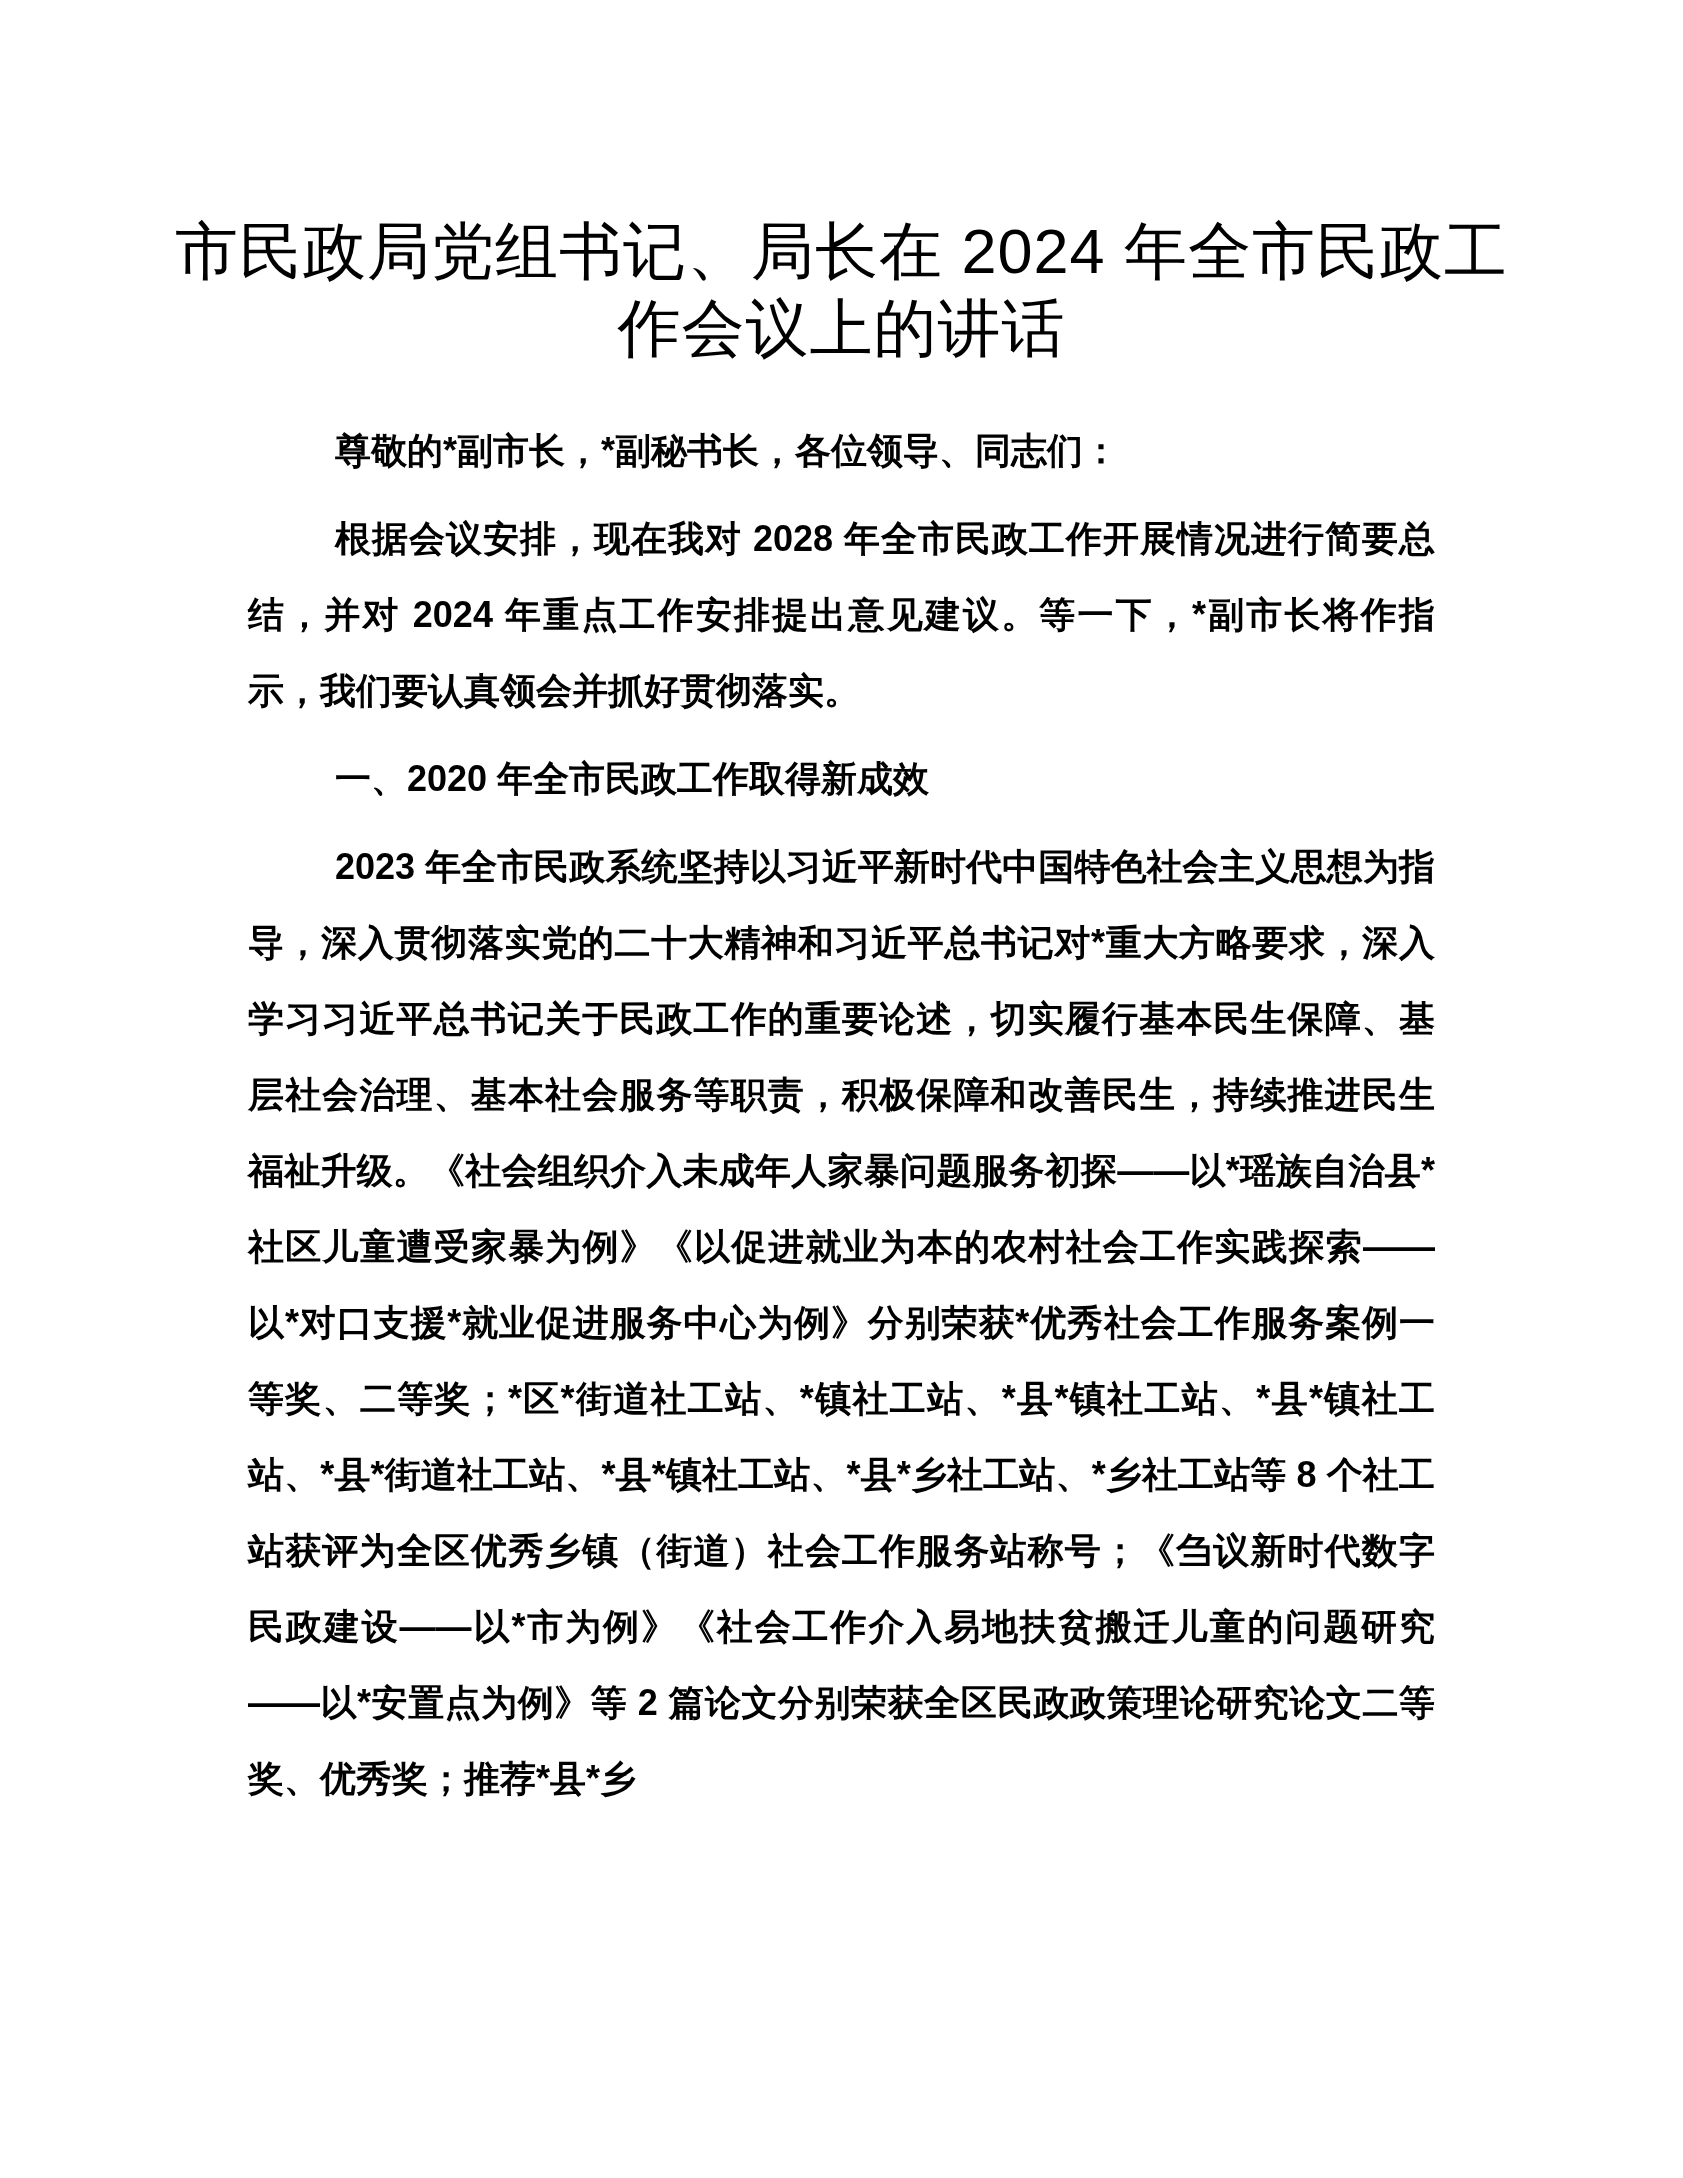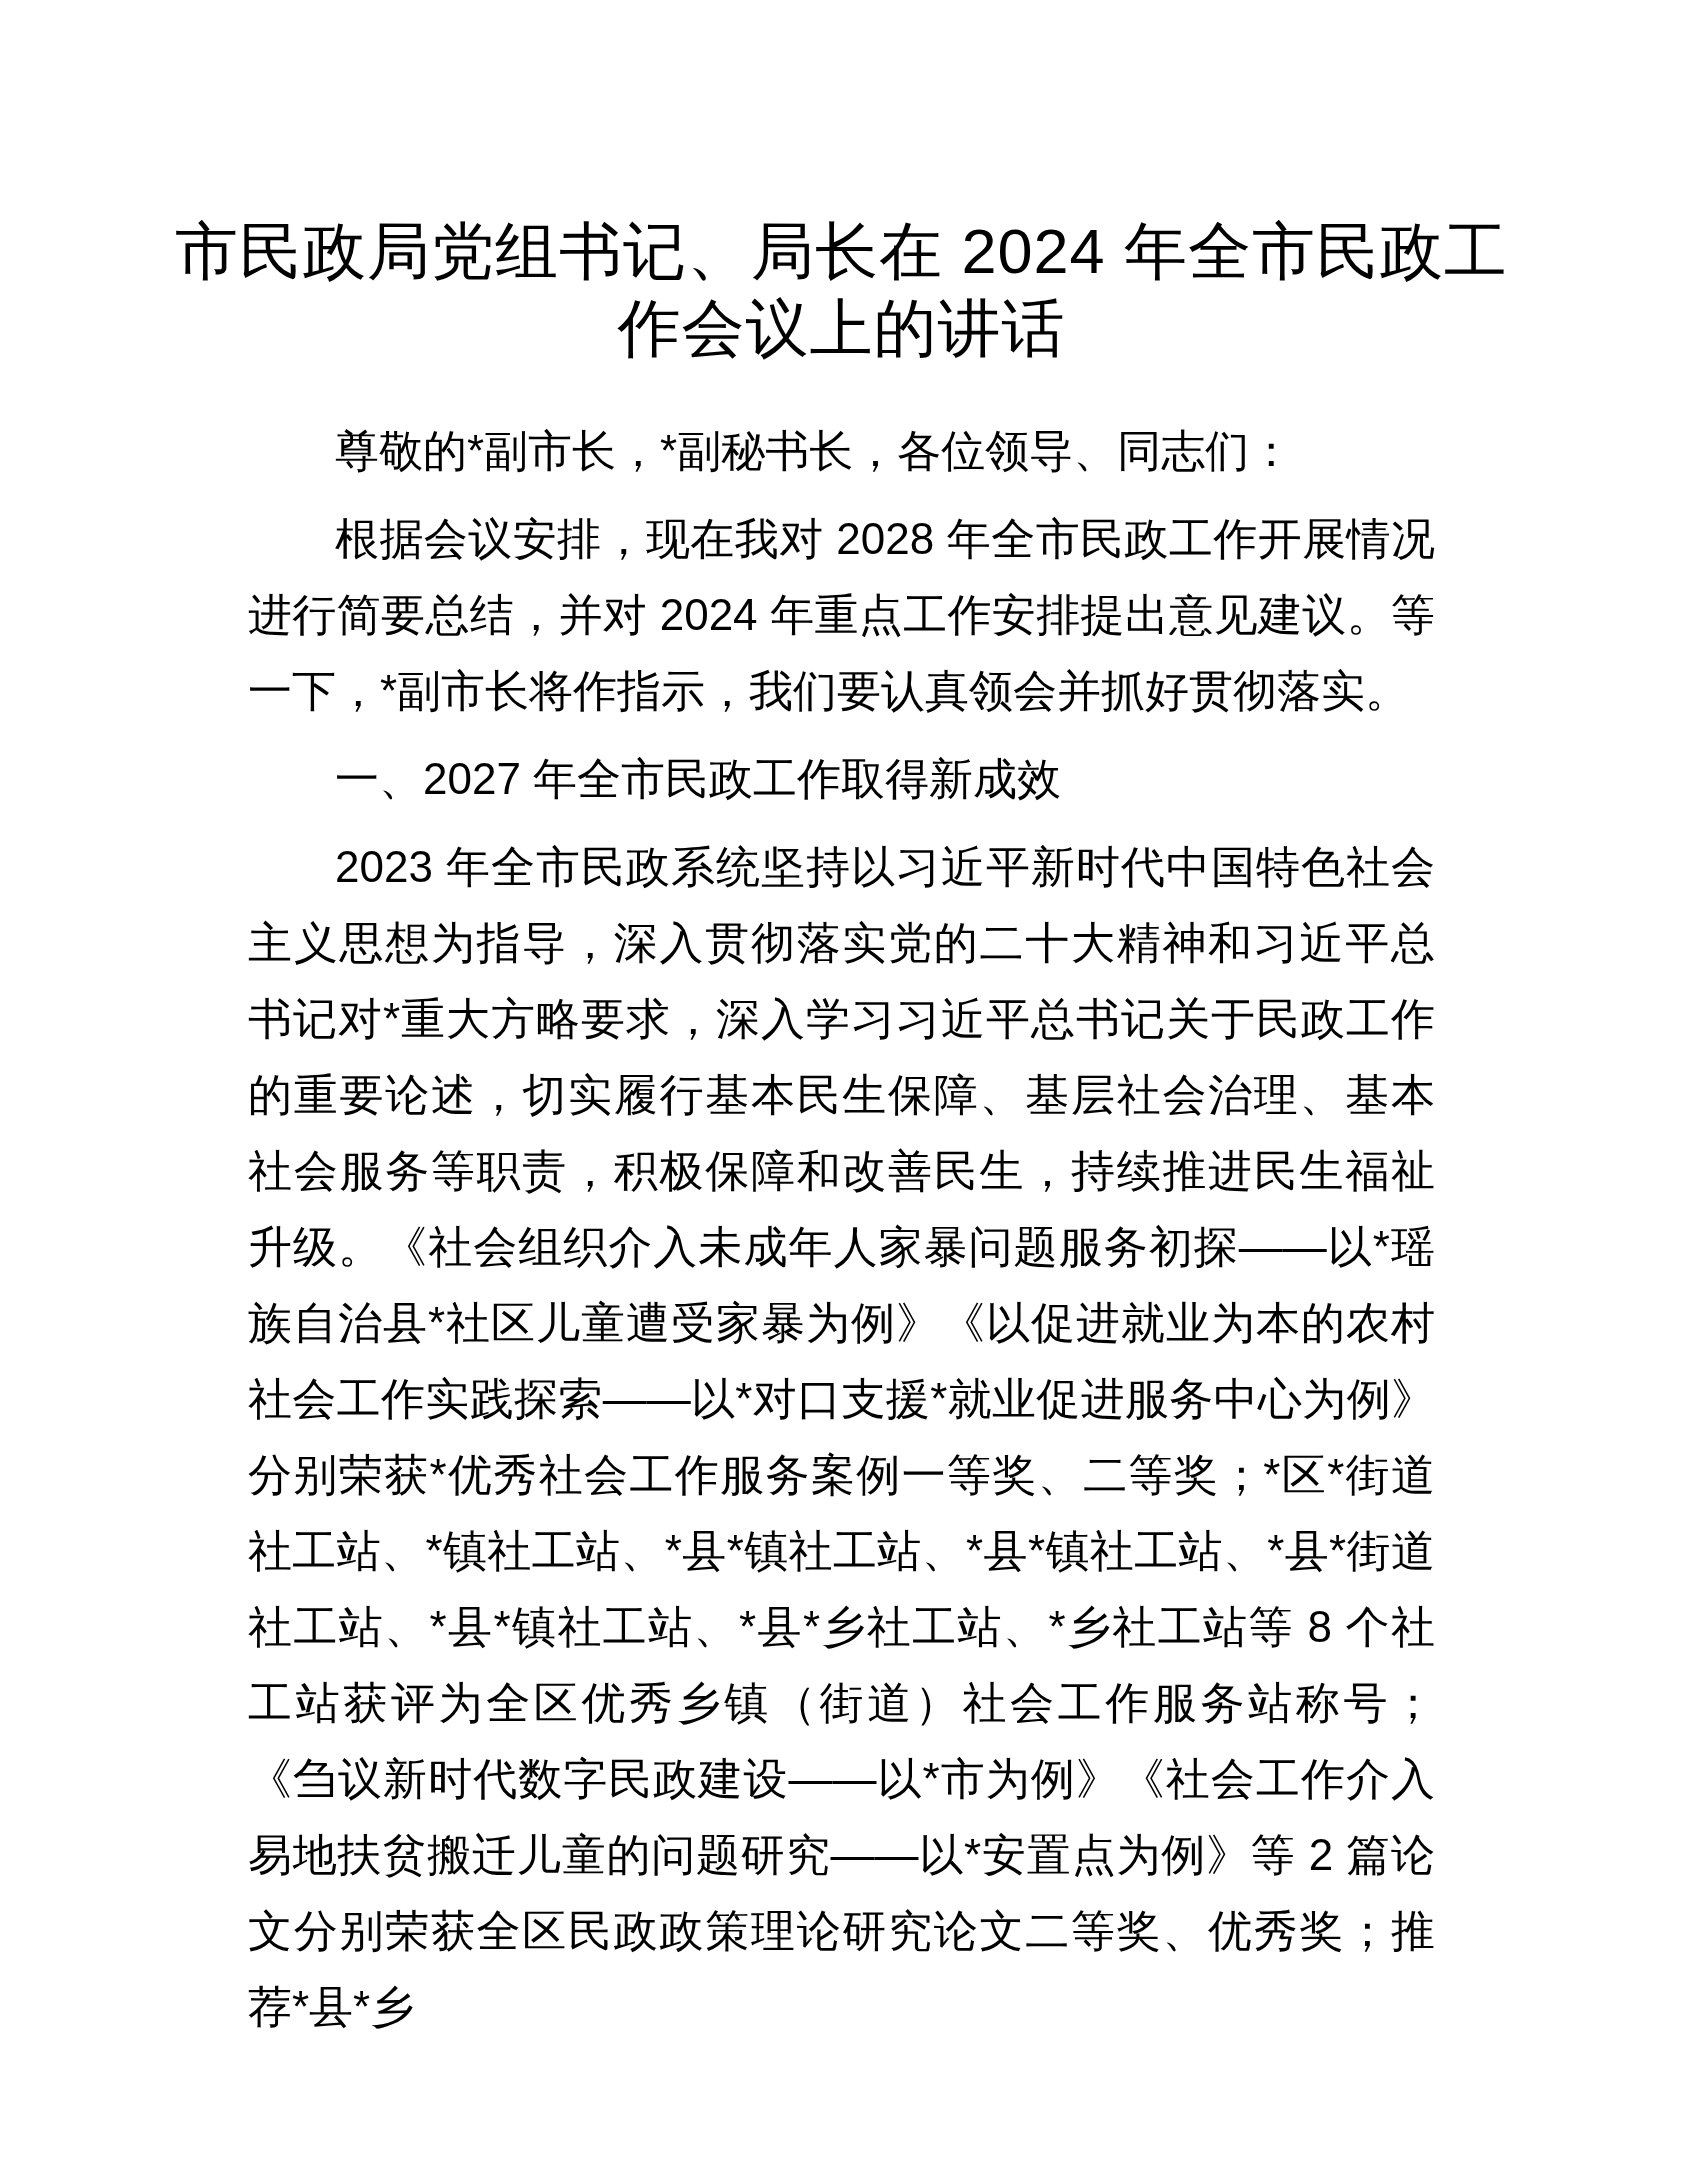--- a/index.html
+++ b/index.html
@@ -29,38 +29,38 @@
     margin: 46px 248px 0 248px;
     font-size: 44px;
     line-height: 76px;
     text-align: justify;
     text-justify: inter-ideograph;
   }
   .doc-body p,
   .doc-body h2 {
     margin: 0 0 12px 0;
     padding: 0;
-    font-size: 44px;
+    font-size: 36px;
     line-height: 76px;
-    font-weight: 400;
+    font-weight: 700;
     text-indent: 87px; 
   }
   .doc-body p:last-child {
     margin-bottom: 0;
   }
 </style>
 </head>
 <body>
 
 <div class="page">
   <h1 class="doc-title">市民政局党组书记、局长在 2024 年全市民政工作会议上的讲话</h1>
 
   <div class="doc-body">
     <p>尊敬的*副市长，*副秘书长，各位领导、同志们：</p>
 
     <p>根据会议安排，现在我对 2028 年全市民政工作开展情况进行简要总结，并对 2024 年重点工作安排提出意见建议。等一下，*副市长将作指示，我们要认真领会并抓好贯彻落实。</p>
 
-    <h2>一、2027 年全市民政工作取得新成效</h2>
+    <h2>一、2020 年全市民政工作取得新成效</h2>
 
     <p>2023 年全市民政系统坚持以习近平新时代中国特色社会主义思想为指导，深入贯彻落实党的二十大精神和习近平总书记对*重大方略要求，深入学习习近平总书记关于民政工作的重要论述，切实履行基本民生保障、基层社会治理、基本社会服务等职责，积极保障和改善民生，持续推进民生福祉升级。《社会组织介入未成年人家暴问题服务初探——以*瑶族自治县*社区儿童遭受家暴为例》《以促进就业为本的农村社会工作实践探索——以*对口支援*就业促进服务中心为例》分别荣获*优秀社会工作服务案例一等奖、二等奖；*区*街道社工站、*镇社工站、*县*镇社工站、*县*镇社工站、*县*街道社工站、*县*镇社工站、*县*乡社工站、*乡社工站等 8 个社工站获评为全区优秀乡镇（街道）社会工作服务站称号；《刍议新时代数字民政建设——以*市为例》《社会工作介入易地扶贫搬迁儿童的问题研究——以*安置点为例》等 2 篇论文分别荣获全区民政政策理论研究论文二等奖、优秀奖；推荐*县*乡</p>
   </div>
 </div>
 
 
 </body></html>

